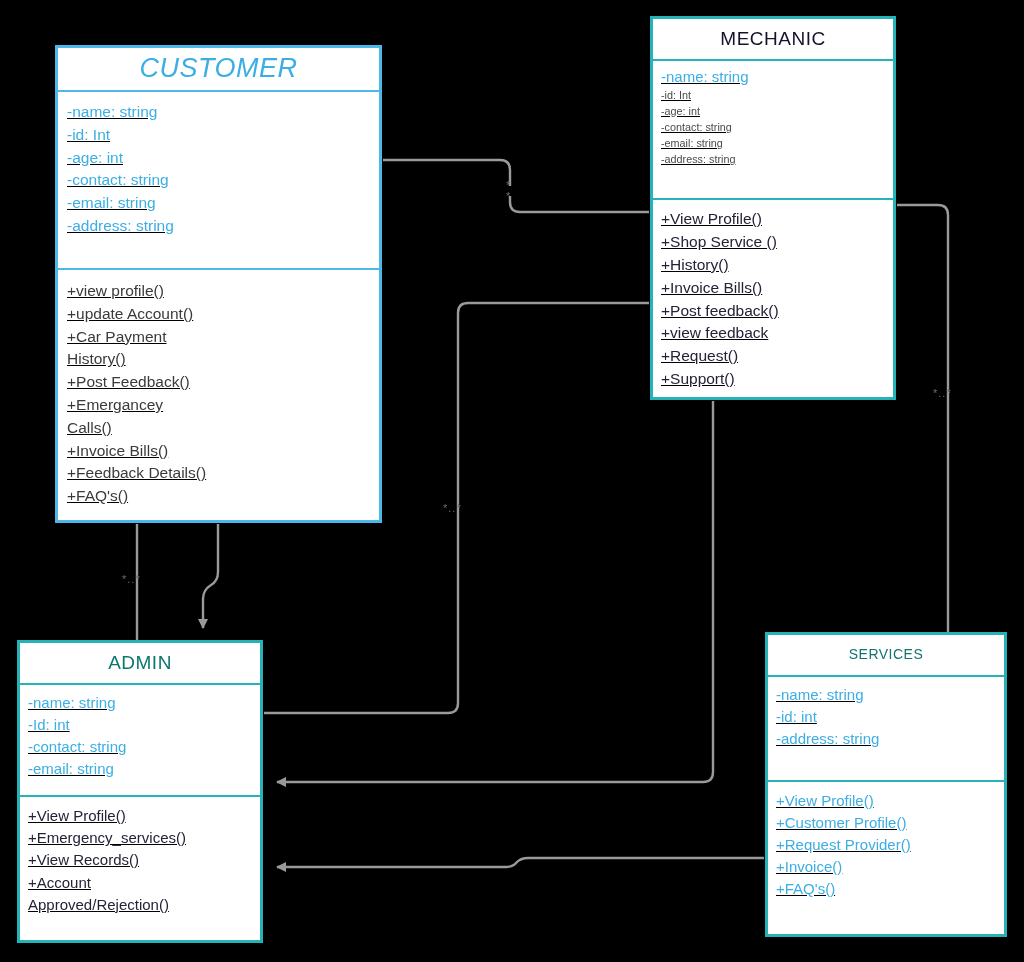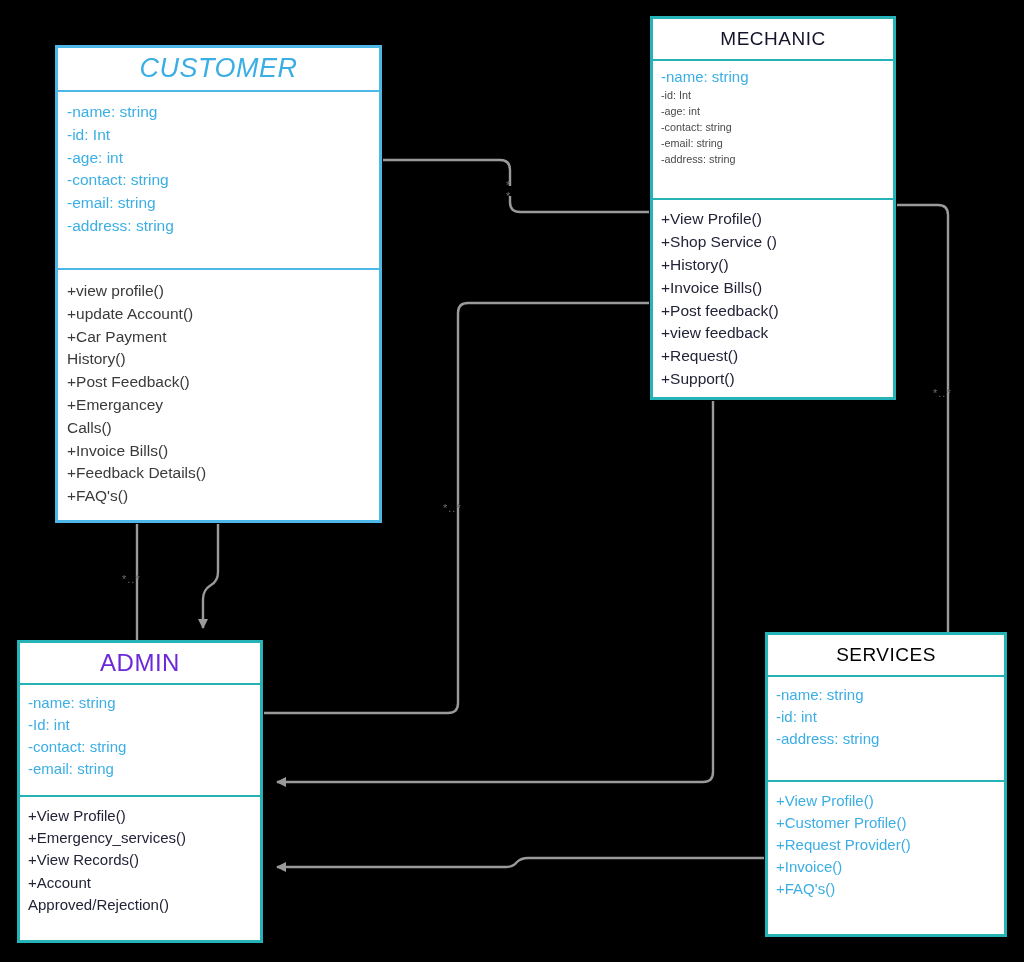--- a/index.html
+++ b/index.html
@@ -35,20 +35,21 @@
     flex: 0 0 auto;
   }
   .cls-title {
     letter-spacing: 0.5px;
     line-height: 1.1;
     white-space: nowrap;
   }
   .cls-compartment {
     flex: 1 1 auto;
     overflow: hidden;
+    text-decoration: underline;
   }
   .cls-line {
     white-space: pre-wrap;
     line-height: 1.28;
   }
 
   
   #class-customer {
     left: 55px; top: 45px; width: 327px; height: 478px;
     border: 3px solid #4DB8E8;
@@ -72,33 +73,33 @@
   #class-mechanic .cls-attrs .cls-line.accent { color: #3BAEE4; font-size: 15px; line-height: 1.24; }
   #class-mechanic .cls-methods { padding: 8px 8px 4px 8px; }
   #class-mechanic .cls-methods .cls-line { color: #232338; font-size: 15.5px; line-height: 1.47; }
 
   
   #class-admin {
     left: 17px; top: 640px; width: 246px; height: 303px;
     border: 3px solid #26B3B7;
   }
   #class-admin .cls-header { height: 42px; border-bottom: 2px solid #26B3B7; }
-  #class-admin .cls-title { color: #6d28d9; font-size: 24px; }
+  #class-admin .cls-title { color: #0f766e; font-size: 19px; }
   #class-admin .cls-attrs { padding: 7px 8px 4px 8px; border-bottom: 2px solid #26B3B7; height: 92px; }
   #class-admin .cls-attrs .cls-line { color: #3BAEE4; font-size: 15px; line-height: 1.47; }
   #class-admin .cls-methods { padding: 8px 8px 4px 8px; }
   #class-admin .cls-methods .cls-line { color: #232338; font-size: 15px; line-height: 1.47; }
 
   
   #class-services {
     left: 765px; top: 632px; width: 242px; height: 305px;
     border: 3px solid #26B3B7;
   }
   #class-services .cls-header { height: 42px; border-bottom: 2px solid #26B3B7; }
-  #class-services .cls-title { color: #000000; font-size: 19px; }
+  #class-services .cls-title { color: #0f766e; font-size: 14px; }
   #class-services .cls-attrs { padding: 7px 8px 4px 8px; border-bottom: 2px solid #26B3B7; height: 75px; }
   #class-services .cls-attrs .cls-line { color: #3BAEE4; font-size: 15px; line-height: 1.47; }
   #class-services .cls-methods { padding: 8px 8px 4px 8px; }
   #class-services .cls-methods .cls-line { color: #3BAEE4; font-size: 15px; line-height: 1.47; }
 
   
   .mult {
     position: absolute;
     color: #6E6E6E;
     font-size: 11px;

